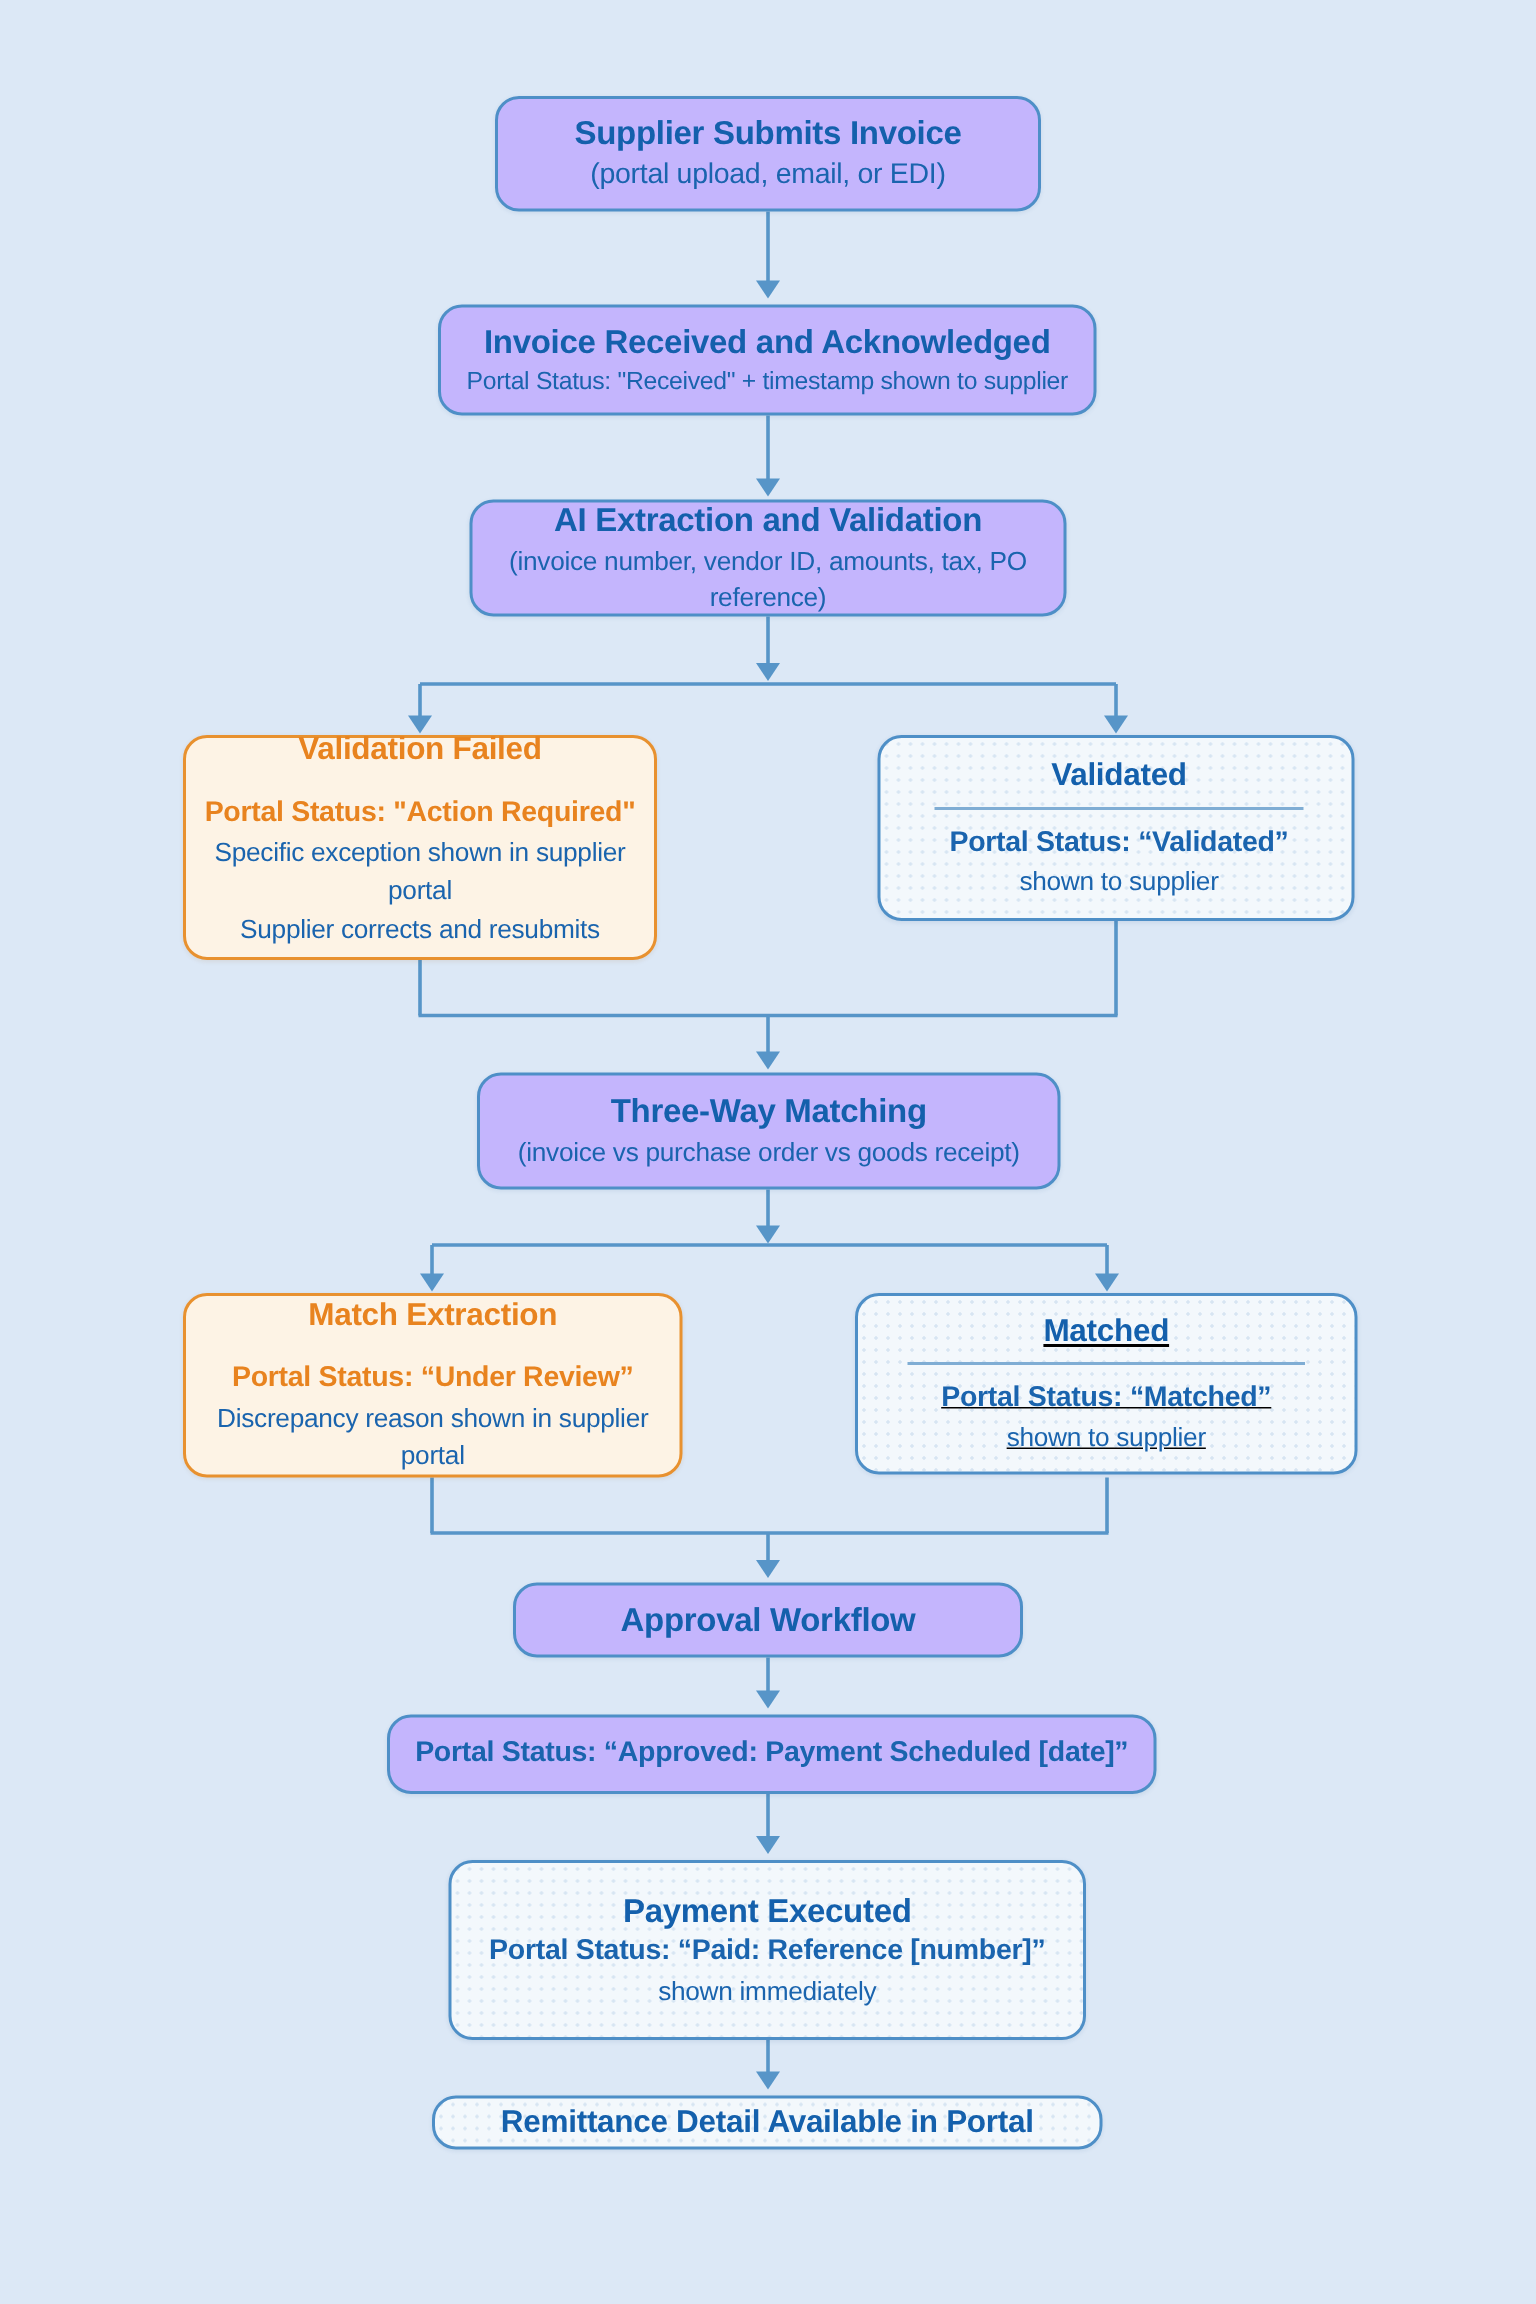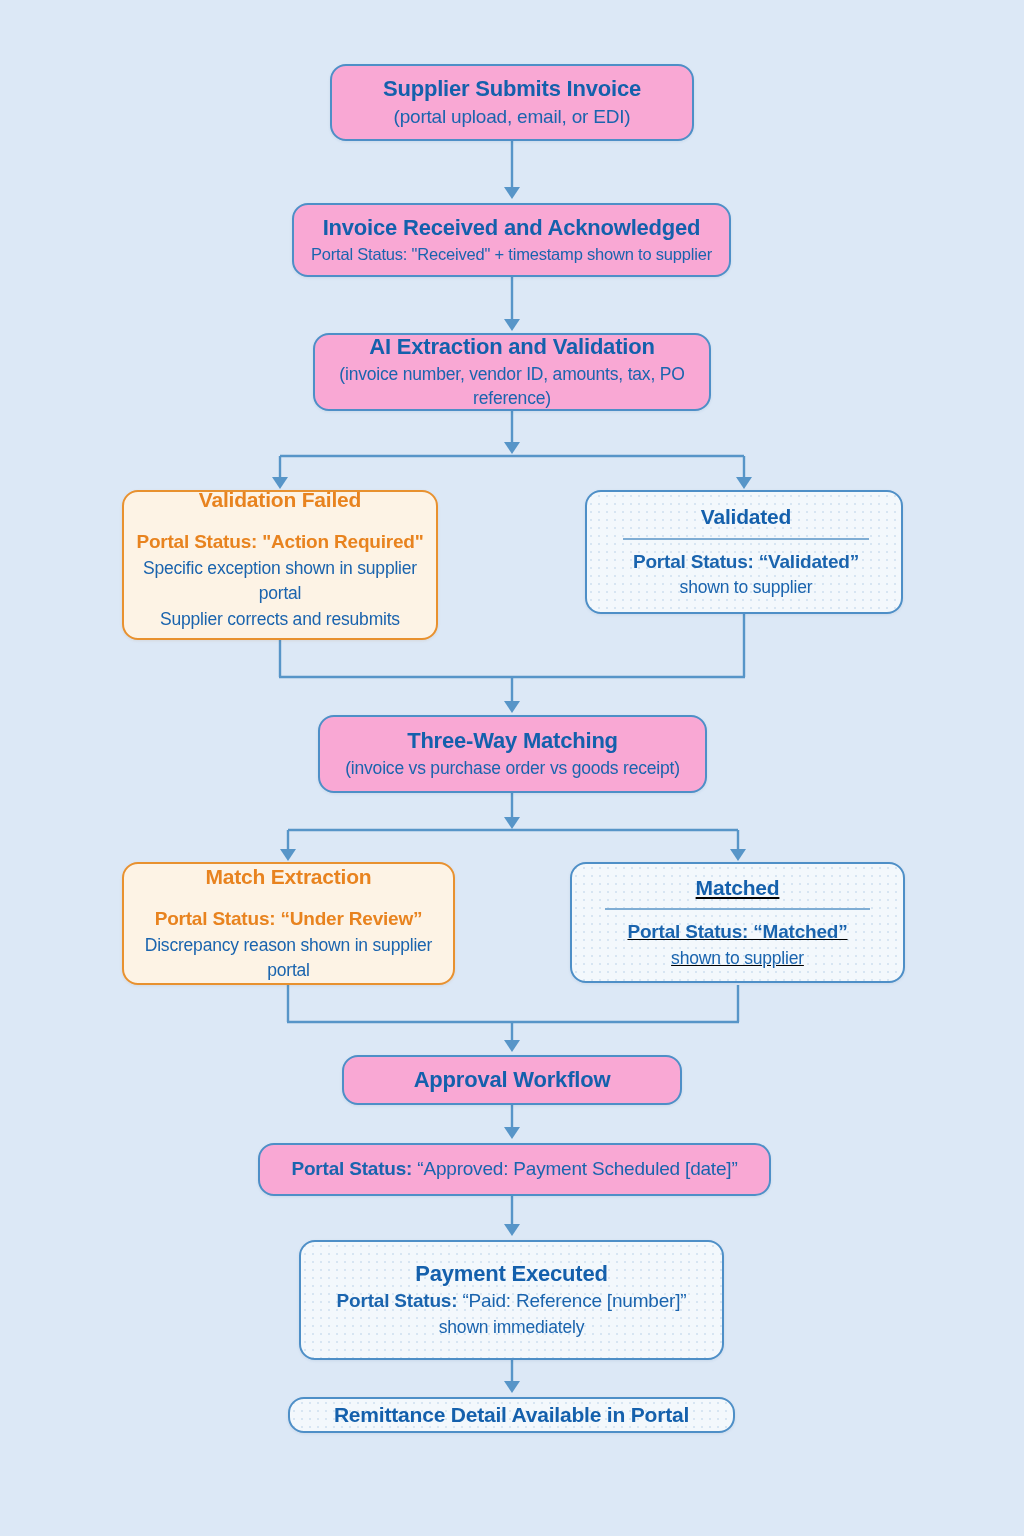--- a/index.html
+++ b/index.html
@@ -12,21 +12,21 @@
   }
   #canvas { position: absolute; inset: 0; width: 1024px; height: 1536px; }
   #connectors { position: absolute; left: 0; top: 0; z-index: 1; }
   .node {
     position: absolute; z-index: 2; box-sizing: border-box;
     border-radius: 16px; text-align: center;
     display: flex; flex-direction: column; justify-content: center; align-items: center;
     padding: 6px 12px;
   }
   .node.white {
-    background: #f9a8d4;
+    background: #c4b5fd;
     border: 2.5px solid #4E8FC7;
     box-shadow: 0 1px 3px rgba(40,90,140,0.10);
   }
   .node.tint {
     background-color: #F3F8FC;
     background-image: radial-gradient(#D7E5F2 1px, transparent 1.2px);
     background-size: 8px 8px;
     border: 2.5px solid #4E8FC7;
     box-shadow: 0 1px 3px rgba(40,90,140,0.10);
   }
@@ -48,21 +48,21 @@
   .status.blue { color: #1A64AE; }
   .status.orangetxt { color: #E8831F; }
   .titleorange { color: #E8831F; }
   .divider {
     border: none; height: 2px; width: 86%; margin: 7px auto 9px auto;
   }
   .divider.blue { background: #7FADD4; }
   .divider.orangebar { background: #EDA45C; }
   .statusline { color: #1A64AE; font-size: 19px; line-height: 1.4; letter-spacing: -0.2px; }
   .statusline .labelpart { font-weight: 600; }
-  .statusline .valuepart { font-weight: normal; }
+  .statusline .valuepart { font-weight: bold; }
 </style>
 </head>
 <body>
 
 <div id="canvas">
 
   <svg id="connectors" width="1024" height="1536" viewBox="0 0 1024 1536">
     <g stroke="#5795C8" stroke-width="2.4" fill="#5795C8">
       <g>
         <line x1="512" y1="141" x2="512" y2="188"></line>

